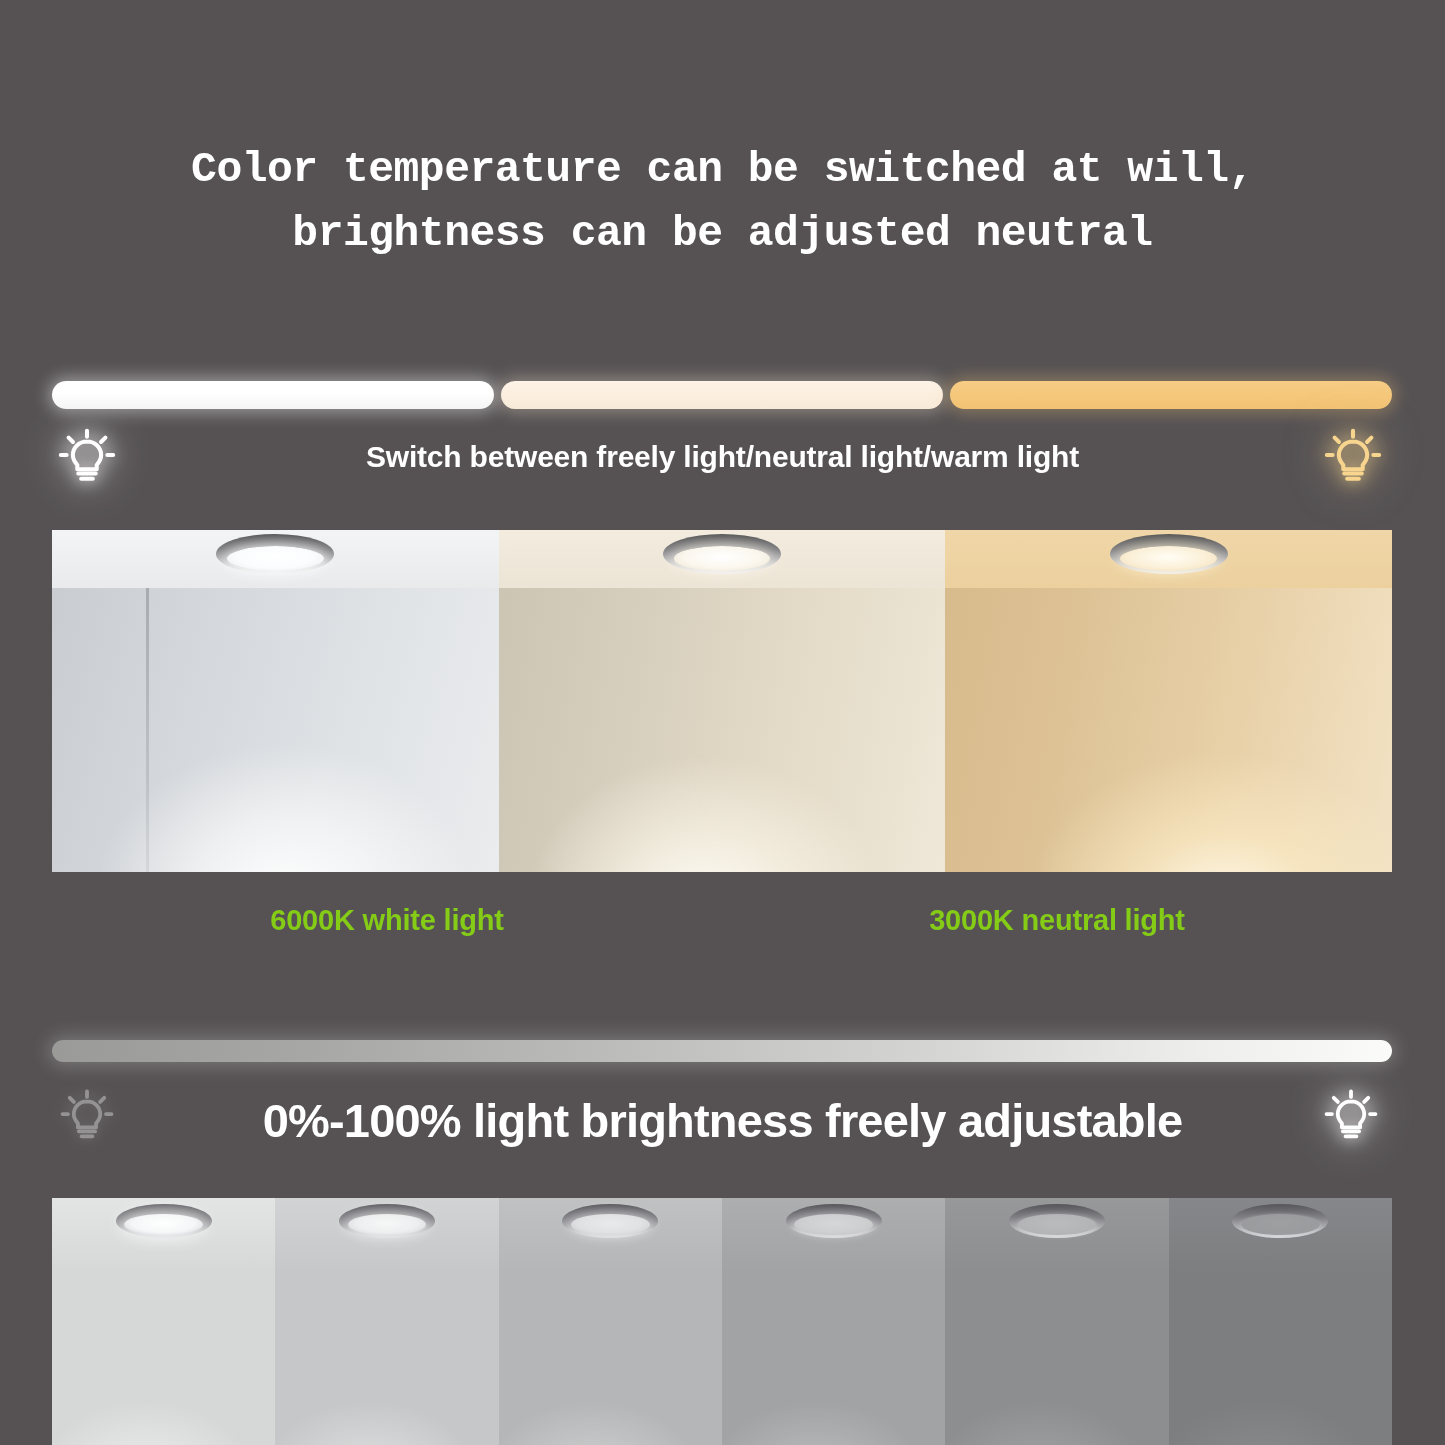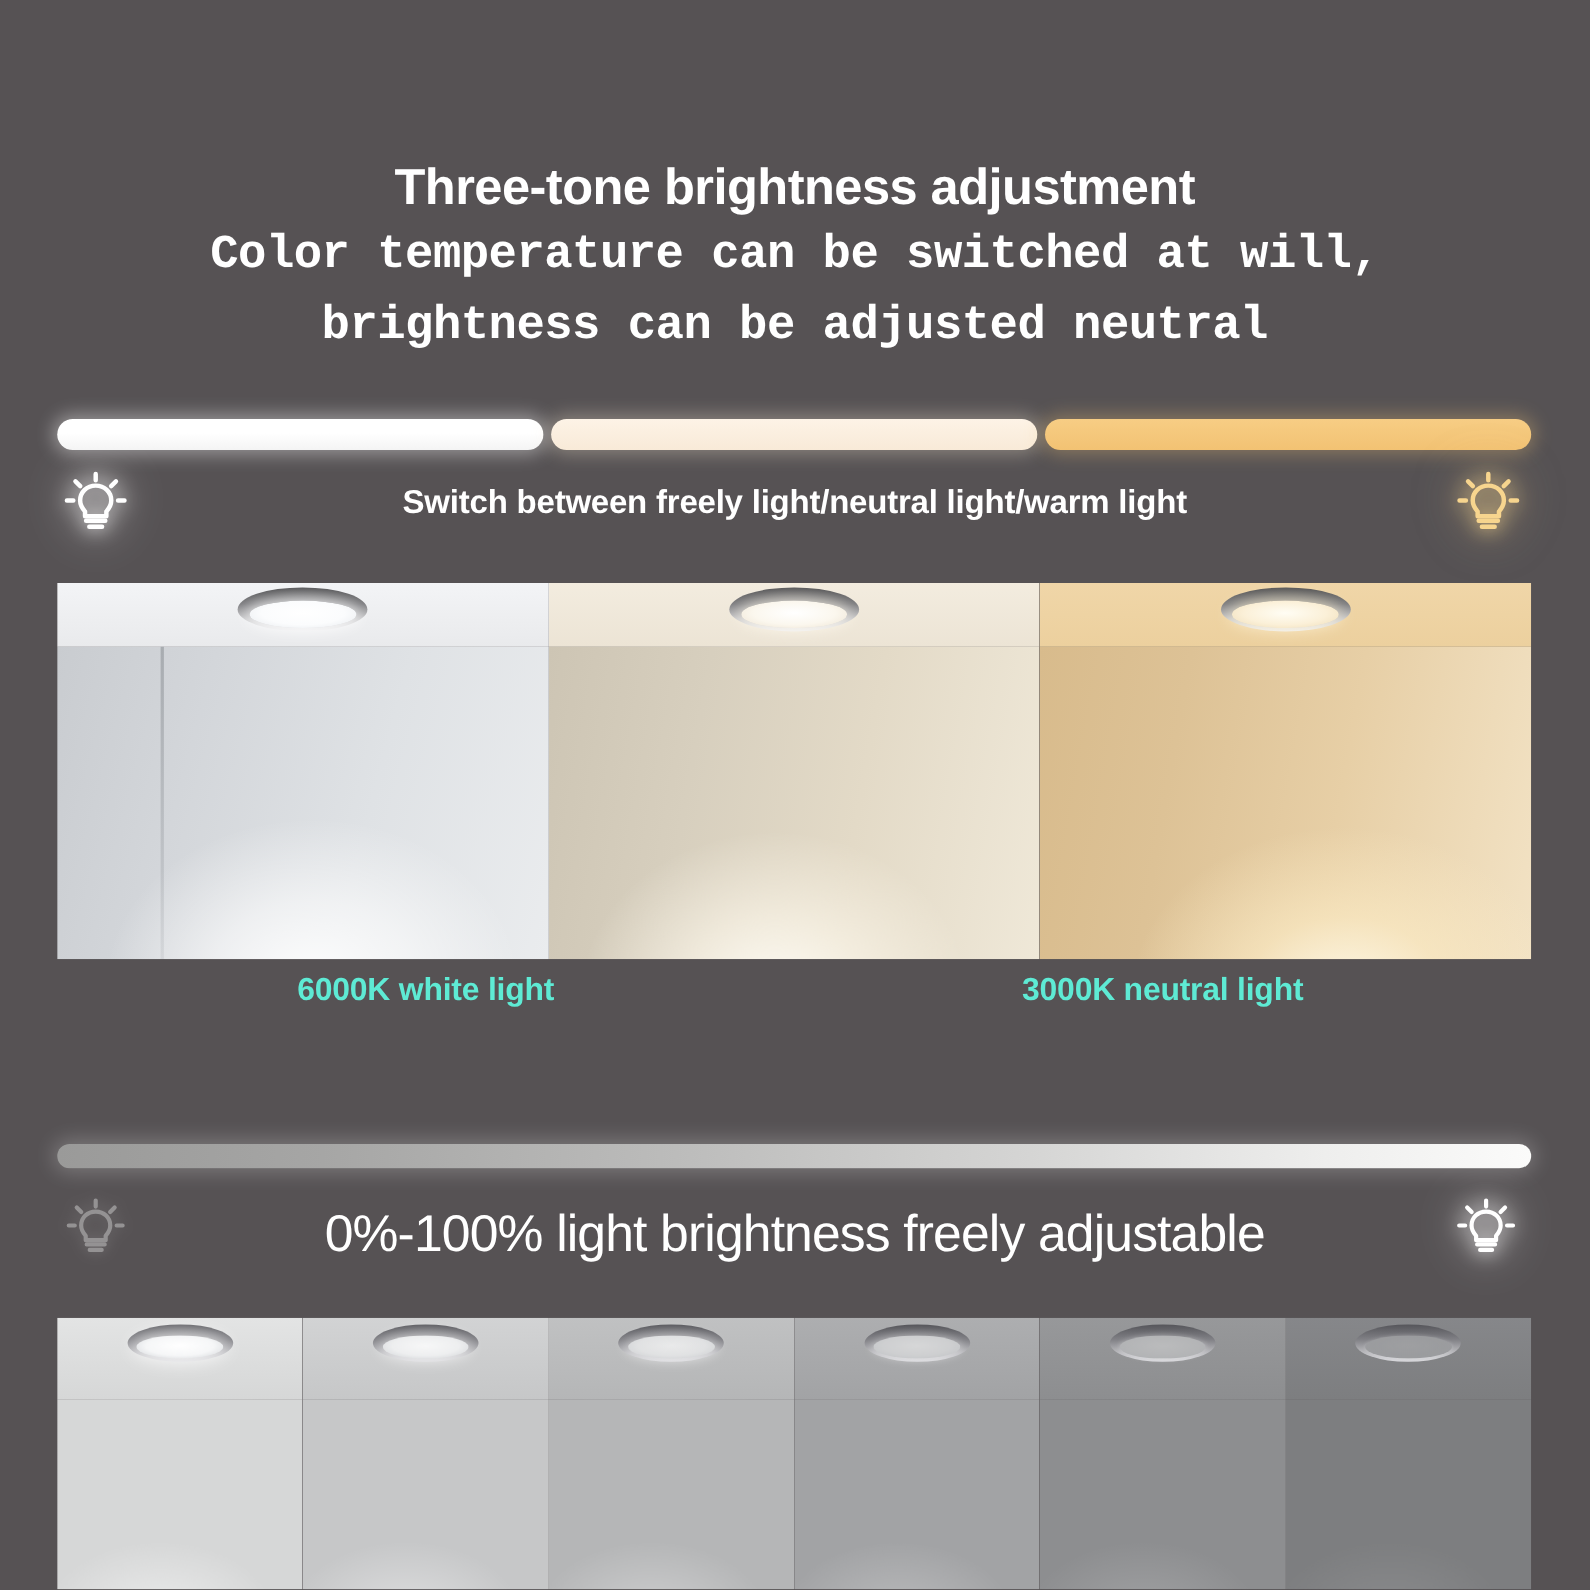--- a/index.html
+++ b/index.html
@@ -142,37 +142,37 @@
   .panel.warm .dl-lens{background:radial-gradient(ellipse at 50% 45%,#fffdf4 0%,#fbf0d8 55%,#eddbb4 100%);box-shadow:0 0 14px 3px rgba(255,243,214,.7);}
 
   
   .k-captions{
     position:absolute;left:52px;top:884px;
     width:1340px;height:40px;
     display:flex;
   }
   .k-cap{
     flex:1 1 0;text-align:center;
-    color:#5eead4;font-size:29px;font-weight:700;
-    letter-spacing:-0.2px;white-space:nowrap;
+    color:#84cc16;font-size:29px;font-weight:700;
+    letter-spacing:-0.2px;white-space:nowrap;margin-top:20px;
   }
 
   
   .br-bar{
     position:absolute;left:52px;top:1040px;
     width:1340px;height:22px;border-radius:11px;
     background:linear-gradient(90deg,#9a9a99 0%,#a6a6a5 18%,#bcbcbb 42%,#d5d5d4 66%,#eeeeed 86%,#fbfbfa 100%);
     box-shadow:0 0 18px 4px rgba(255,255,255,.22);
   }
 
   
   .br-caption{
     position:absolute;left:0;top:1093px;width:1445px;
     text-align:center;
-    color:#ffffff;font-size:47px;font-weight:400;
+    color:#ffffff;font-size:47px;font-weight:700;
     letter-spacing:-0.8px;white-space:nowrap;
   }
 
   
   .levels{
     position:absolute;left:52px;top:1198px;
     width:1340px;height:247px;
     display:flex;overflow:hidden;
   }
   .lv{flex:1 1 0;position:relative;overflow:hidden;}
@@ -181,21 +181,20 @@
   .lv .downlight{width:96px;height:34px;top:6px;}
   .lv .dl-rim{background:linear-gradient(180deg,#55555a 0%,#808085 40%,#b8b8bc 74%,#d8d8dc 100%);}
 
   
   [data-interactable="true"]{cursor:pointer;}
 </style>
 </head>
 <body>
 
 <div class="headings" data-interactable="false">
-  <div class="h-main" data-interactable="false">Three-tone brightness adjustment</div>
   <div class="h-sub" data-interactable="false">Color temperature can be switched at will,</div>
   <div class="h-sub" data-interactable="false">brightness can be adjusted neutral</div>
 </div>
 
 <div class="ct-bar" data-interactable="true">
   <div class="ct-seg s1" data-interactable="true" style="--seg-color: #ffffff;"></div>
   <div class="ct-seg s2" data-interactable="true" style="--seg-color: #faeed9;"></div>
   <div class="ct-seg s3" data-interactable="true" style="--seg-color: #f5c577;"></div>
 </div>
 

